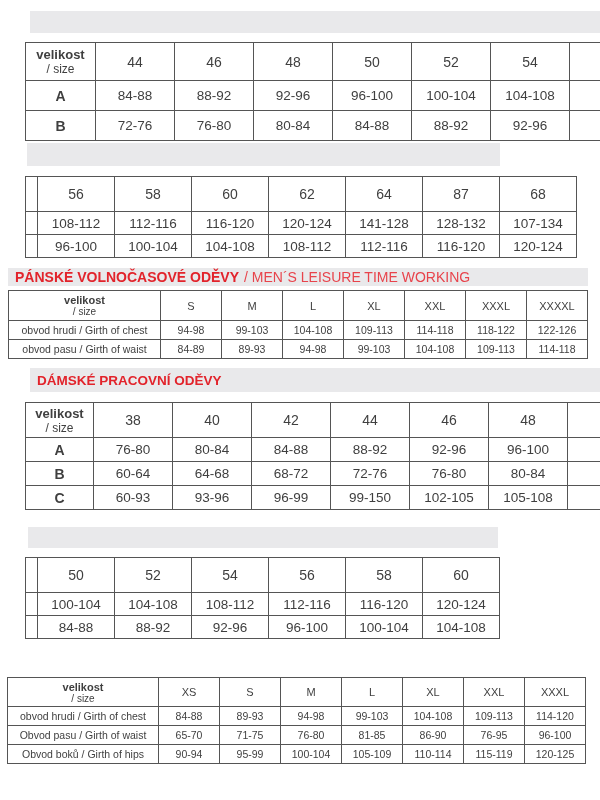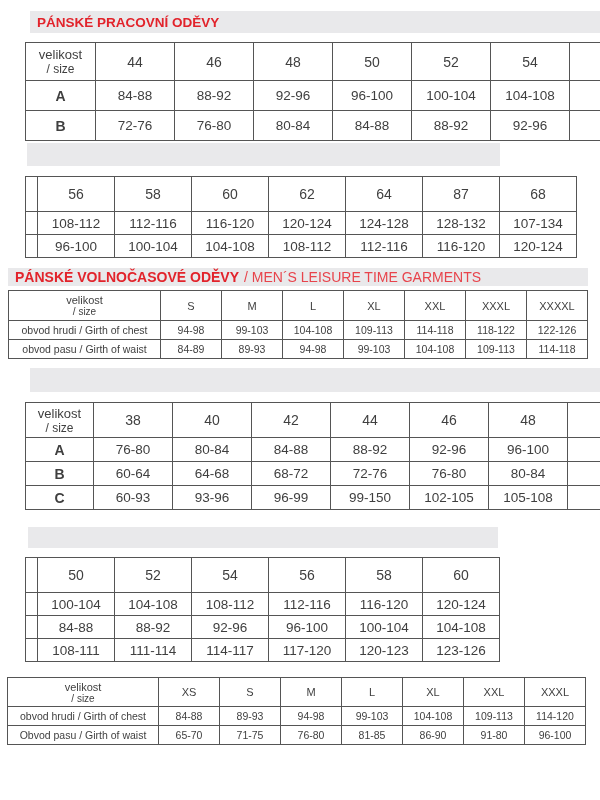--- a/index.html
+++ b/index.html
@@ -7,21 +7,21 @@
   body{width:600px;height:800px;position:relative;font-family:"Liberation Sans",sans-serif;color:#3f3f3f;overflow:hidden}
   .band{position:absolute;background:#e9e9eb;display:flex;align-items:center;padding-left:7px;white-space:nowrap}
   .band .cz{color:#e2232b;font-weight:bold;margin-right:5px}
   .band .en{color:#e8434b;font-weight:normal}
   .band-lg{font-size:13.5px}
   .band-sm{font-size:14px}
   .tbl-wrap{position:absolute;overflow:hidden}
   table{border-collapse:collapse;table-layout:fixed;background:#fff}
   th,td{border:1px solid #555;text-align:center;vertical-align:middle;font-weight:normal;overflow:hidden}
   col.ch{}
-  .hd1{font-weight:normal}
+  .hd1{font-weight:bold}
   .hd2{font-weight:normal}
   .rl{font-weight:bold}
   .mlb{font-weight:normal}
   .abs{position:absolute}
 
   
   #men1w{left:25px;top:42px;width:575px;height:104px}
   #men1{width:634px}
   #men1 col.ch{width:70px}#men1 col.cs{width:79px}#men1 col.cx{width:90px}
   #men1 thead th{height:38px}
@@ -81,21 +81,20 @@
   #bottom td.val{font-size:10.5px}
   #bottom .ml{font-size:10.5px}
   #bottom .hd1{font-size:11px}#bottom .hd2{font-size:10px}
 
   #band1{left:30px;top:11px;width:570px;height:22px}
 </style>
 </head>
 <body>
 
 <div class="band band-lg" id="band1">
-  <span class="cz">PÁNSKÉ PRACOVNÍ ODĚVY</span>
 </div>
 
 <div class="tbl-wrap" id="men1w">
   <table id="men1">
       <colgroup>
         <col class="ch">
         <col class="cs">
         <col class="cs">
         <col class="cs">
         <col class="cs">
@@ -168,40 +167,40 @@
         <th class="sz">68</th>
       </tr>
     </thead>
     <tbody>
       <tr>
         <td class="sliver"></td>
         <td class="val">108-112</td>
         <td class="val">112-116</td>
         <td class="val">116-120</td>
         <td class="val">120-124</td>
-        <td class="val">124-128</td>
+        <td class="val">141-128</td>
         <td class="val">128-132</td>
         <td class="val">107-134</td>
       </tr>
       <tr>
         <td class="sliver"></td>
         <td class="val">96-100</td>
         <td class="val">100-104</td>
         <td class="val">104-108</td>
         <td class="val">108-112</td>
         <td class="val">112-116</td>
         <td class="val">116-120</td>
         <td class="val">120-124</td>
       </tr>
     </tbody>
   </table>
 
 <div class="band band-sm" id="band2">
   <span class="cz">PÁNSKÉ VOLNOČASOVÉ ODĚVY</span>
-  <span class="en">/ MEN´S LEISURE TIME GARMENTS</span>
+  <span class="en">/ MEN´S LEISURE TIME WORKING</span>
 </div>
 
 <table class="abs" id="leisure">
     <colgroup>
       <col class="ch">
       <col class="cs">
       <col class="cs">
       <col class="cs">
       <col class="cs">
       <col class="cs">
@@ -241,20 +240,21 @@
         <td class="val">94-98</td>
         <td class="val">99-103</td>
         <td class="val">104-108</td>
         <td class="val">109-113</td>
         <td class="val">114-118</td>
       </tr>
     </tbody>
   </table>
 
 <div class="band band-lg" id="band3">
+  <span class="cz">DÁMSKÉ PRACOVNÍ ODĚVY</span>
 </div>
 
 <div class="tbl-wrap" id="ladies1w">
   <table id="ladies1">
       <colgroup>
         <col class="ch">
         <col class="cs">
         <col class="cs">
         <col class="cs">
         <col class="cs">
@@ -347,29 +347,20 @@
       </tr>
       <tr>
         <td class="sliver"></td>
         <td class="val">84-88</td>
         <td class="val">88-92</td>
         <td class="val">92-96</td>
         <td class="val">96-100</td>
         <td class="val">100-104</td>
         <td class="val">104-108</td>
       </tr>
-      <tr>
-        <td class="sliver"></td>
-        <td class="val">108-111</td>
-        <td class="val">111-114</td>
-        <td class="val">114-117</td>
-        <td class="val">117-120</td>
-        <td class="val">120-123</td>
-        <td class="val">123-126</td>
-      </tr>
     </tbody>
   </table>
 
 <table class="abs" id="bottom">
     <colgroup>
       <col class="ch">
       <col class="cs">
       <col class="cs">
       <col class="cs">
       <col class="cs">
@@ -403,17 +394,27 @@
         <td class="val">109-113</td>
         <td class="val">114-120</td>
       </tr>
       <tr>
         <th class="ml"><span class="mlb">Obvod pasu /</span><span class="mlr"> Girth of waist</span></th>
         <td class="val">65-70</td>
         <td class="val">71-75</td>
         <td class="val">76-80</td>
         <td class="val">81-85</td>
         <td class="val">86-90</td>
-        <td class="val">91-80</td>
+        <td class="val">76-95</td>
         <td class="val">96-100</td>
+      </tr>
+      <tr>
+        <th class="ml"><span class="mlb">Obvod boků /</span><span class="mlr"> Girth of hips</span></th>
+        <td class="val">90-94</td>
+        <td class="val">95-99</td>
+        <td class="val">100-104</td>
+        <td class="val">105-109</td>
+        <td class="val">110-114</td>
+        <td class="val">115-119</td>
+        <td class="val">120-125</td>
       </tr>
     </tbody>
   </table>
 
 </body></html>

